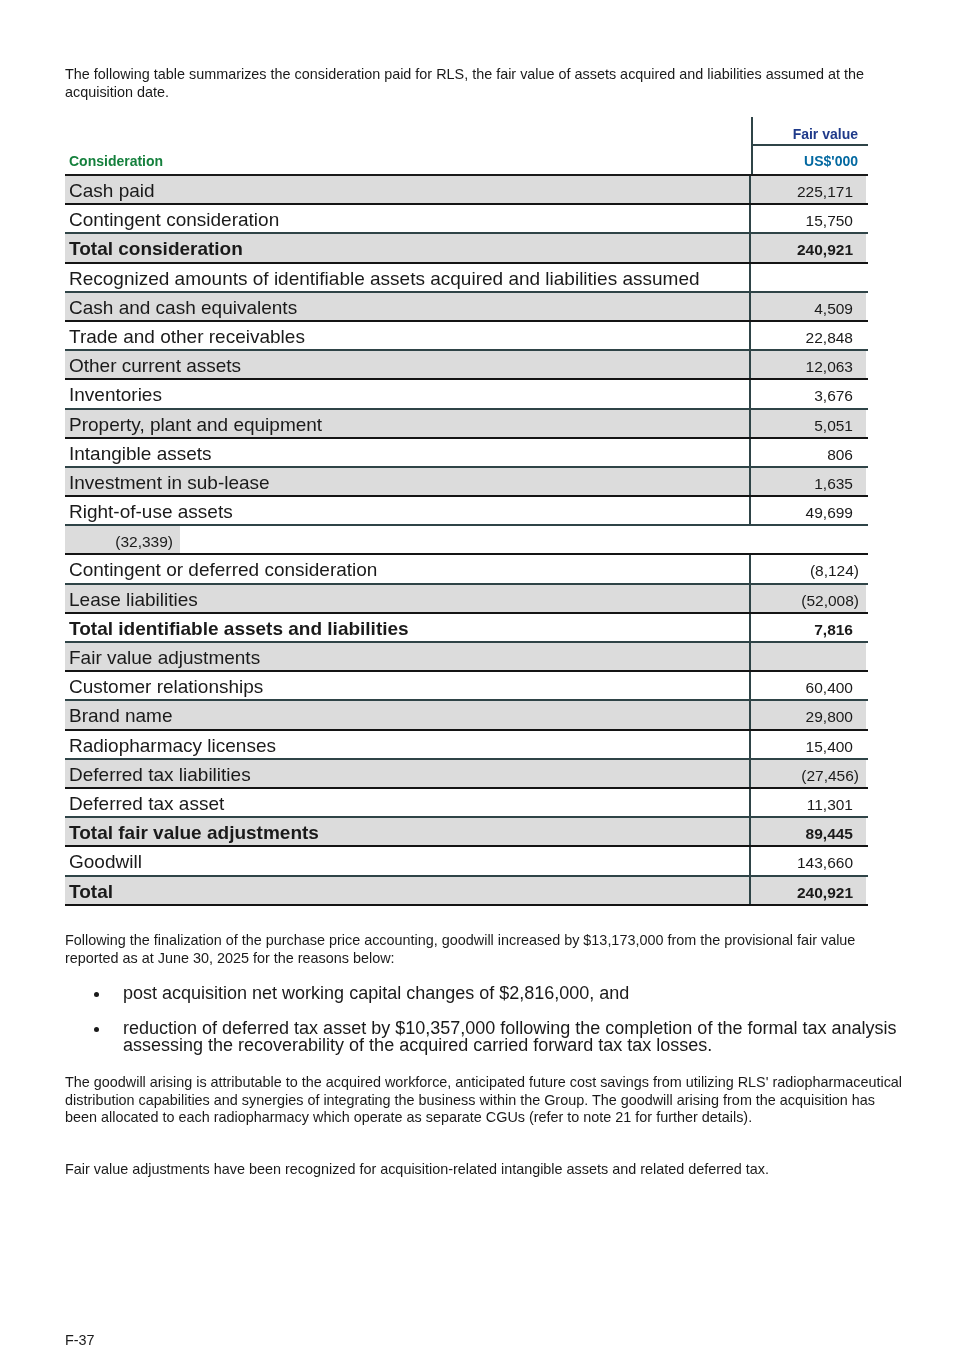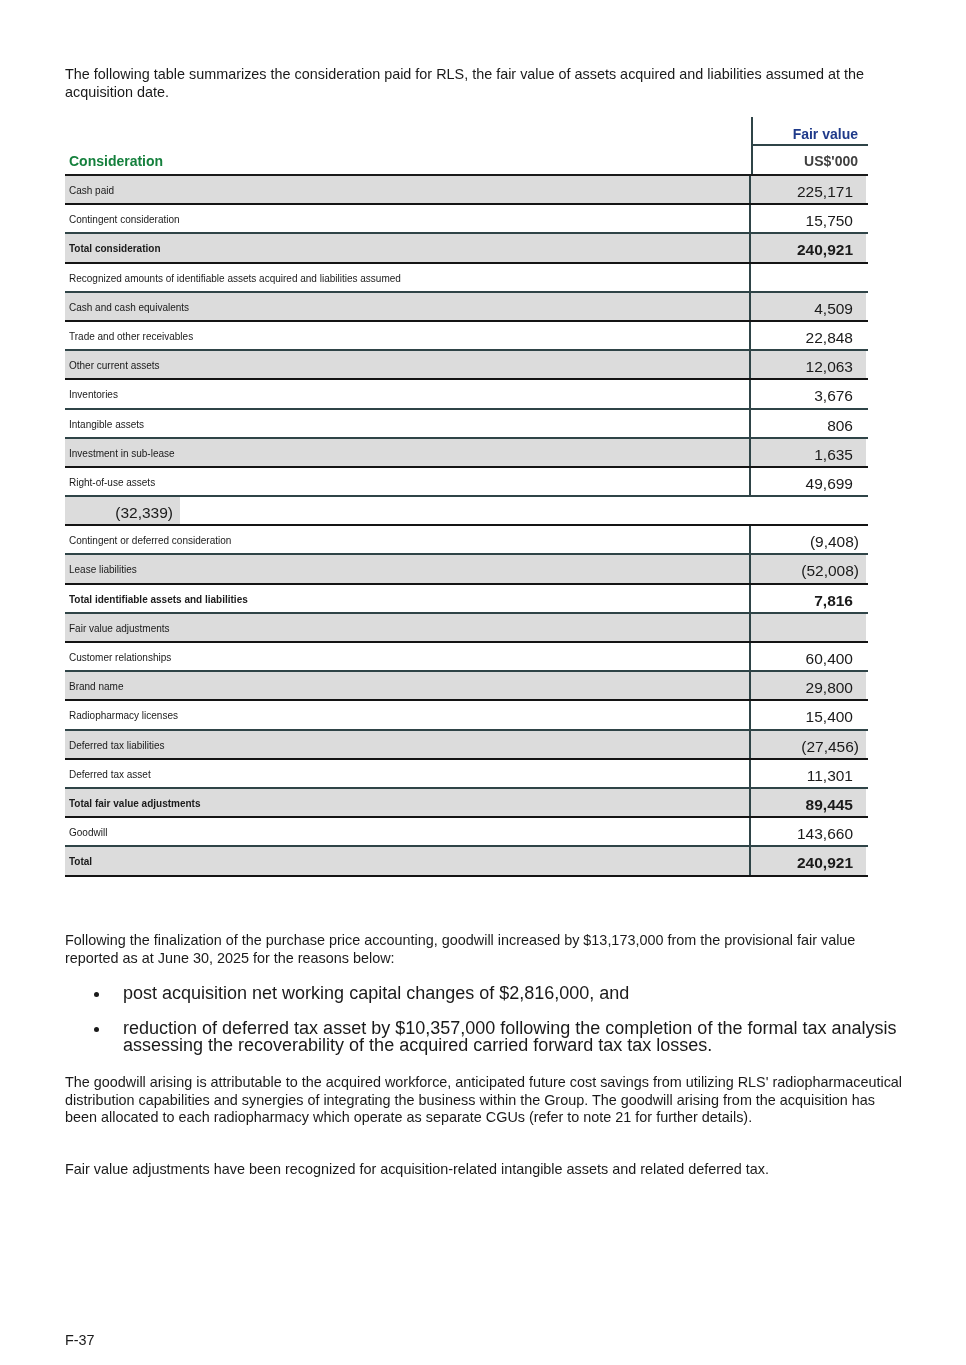--- a/index.html
+++ b/index.html
@@ -78,41 +78,41 @@
       color: #15803d;
       font-size: 14px;
     }
     .hdr .usd {
       position: absolute;
       left: 688px;
       top: 36px;
       width: 105px;
       text-align: right;
       font-weight: bold;
-      color: #404040;
+      color: #0369a1;
       font-size: 14px;
     }
     .hdr-bottom {
       height: 2px;
       background: #1a1a1a;
       width: 803px;
     }
     .row {
       display: flex;
       height: 27.2px;
       border-bottom: 2px solid #2f4447;
       box-sizing: content-box;
       position: relative;
     }
     .row.dark-border { border-bottom-color: #141414; }
     .row .label {
       width: 686px;
       box-sizing: border-box;
       padding-left: 4px;
-      font-size: 10px;
+      font-size: 19px;
       line-height: 30px;
       border-right: 2px solid #2f4447;
       white-space: nowrap;
     }
     .row .val {
       width: 115px;
       box-sizing: border-box;
       padding-right: 13px;
       font-size: 15.5px;
       line-height: 32px;
@@ -206,38 +206,42 @@
           <div class="val">22,848</div>
         </div>
         <div class="row shaded dark-border">
           <div class="label">Other current assets</div>
           <div class="val">12,063</div>
         </div>
         <div class="row">
           <div class="label">Inventories</div>
           <div class="val">3,676</div>
         </div>
+        <div class="row shaded dark-border">
+          <div class="label">Property, plant and equipment</div>
+          <div class="val">5,051</div>
+        </div>
         <div class="row">
           <div class="label">Intangible assets</div>
           <div class="val">806</div>
         </div>
         <div class="row shaded dark-border">
           <div class="label">Investment in sub-lease</div>
           <div class="val">1,635</div>
         </div>
         <div class="row">
           <div class="label">Right-of-use assets</div>
           <div class="val">49,699</div>
         </div>
         <div class="row shaded neg dark-border">
           <div class="val">(32,339)</div>
         </div>
         <div class="row neg">
           <div class="label">Contingent or deferred consideration</div>
-          <div class="val">(9,408)</div>
+          <div class="val">(8,124)</div>
         </div>
         <div class="row shaded neg dark-border">
           <div class="label">Lease liabilities</div>
           <div class="val">(52,008)</div>
         </div>
         <div class="row bold">
           <div class="label">Total identifiable assets and liabilities</div>
           <div class="val">7,816</div>
         </div>
         <div class="row shaded dark-border">

